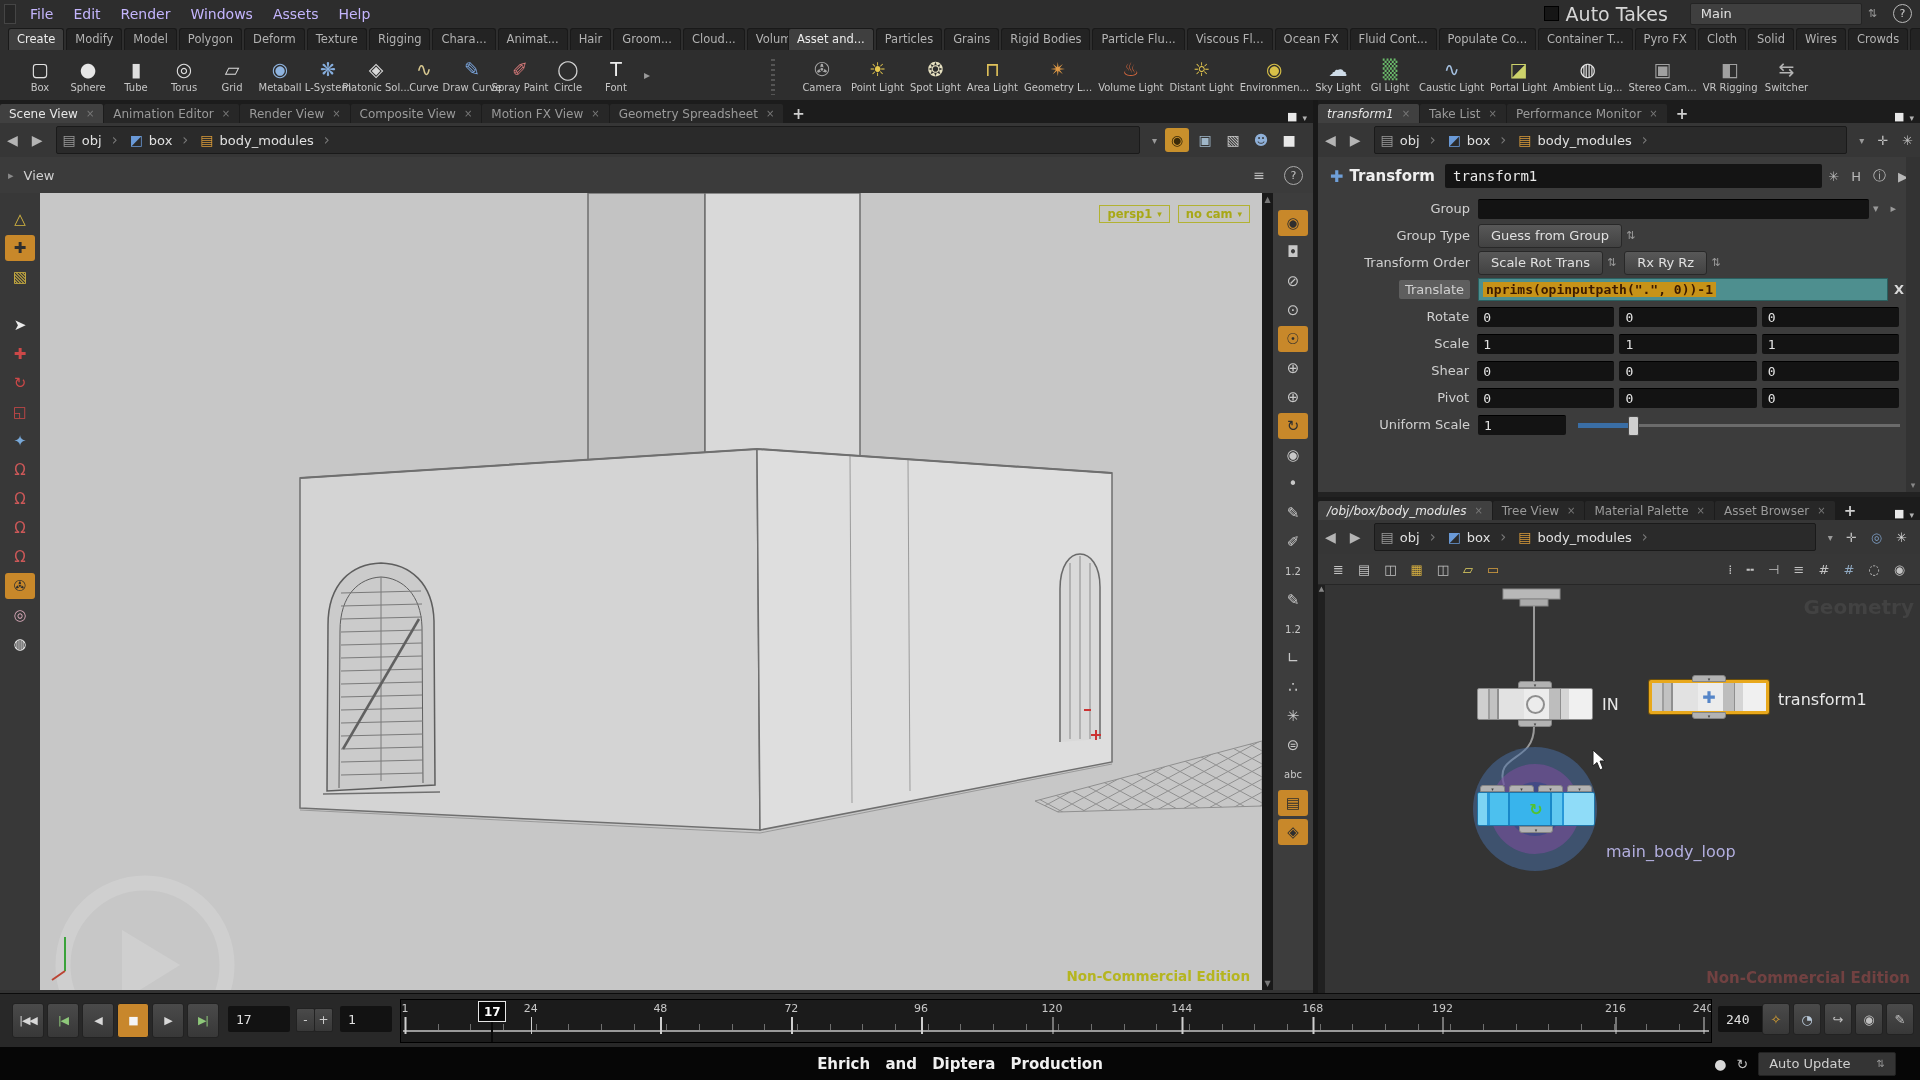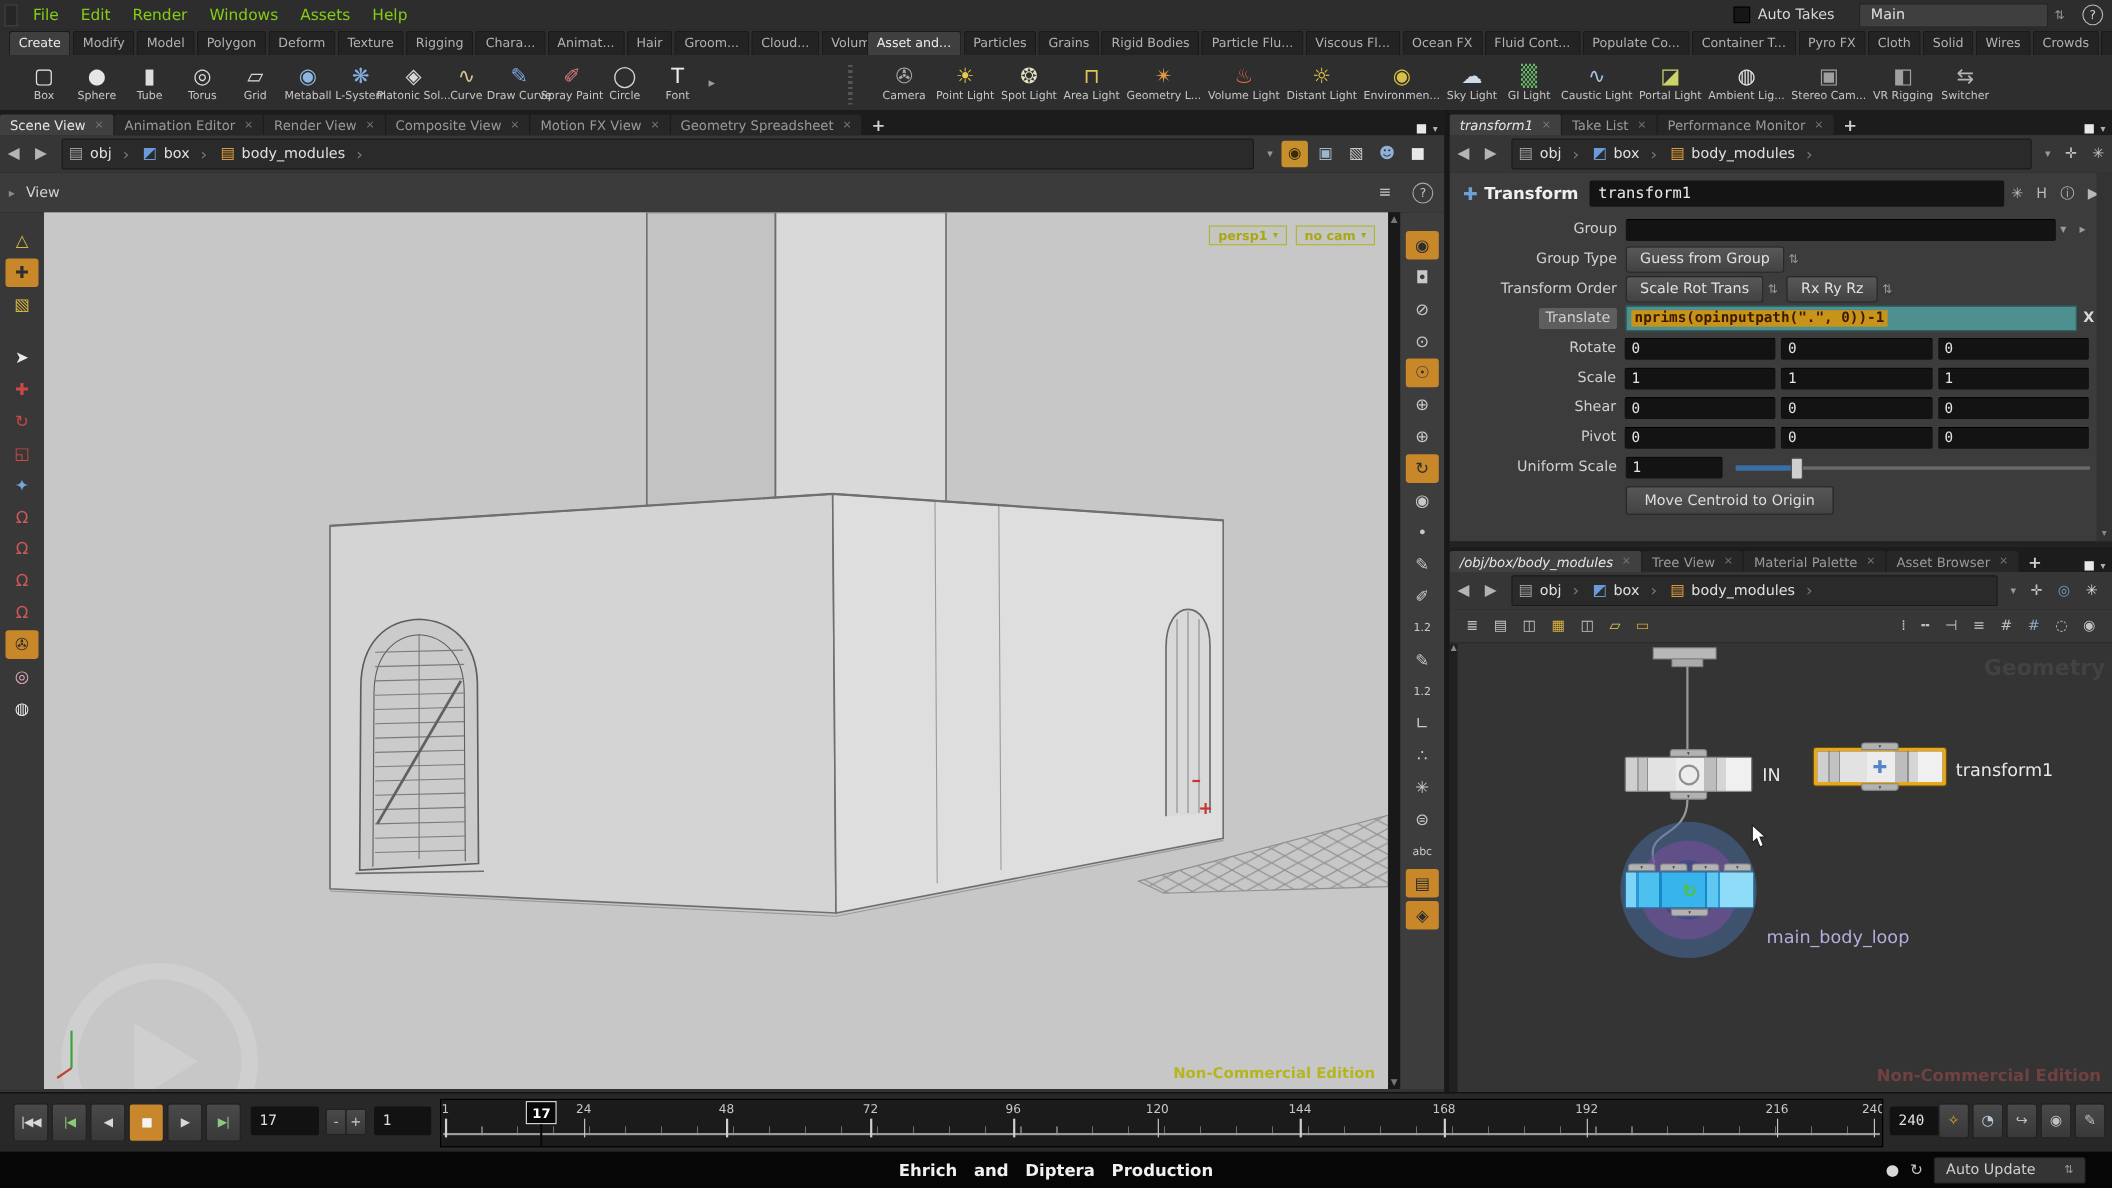--- a/index.html
+++ b/index.html
@@ -4,24 +4,24 @@
 <style>
   html,body{margin:0;padding:0;background:#000;}
   #root{position:relative;width:1920px;height:1080px;overflow:hidden;background:#2c2c2c;
         font-family:"DejaVu Sans",sans-serif;color:#ddd;-webkit-font-smoothing:antialiased;}
   .abs{position:absolute;}
   .row{display:flex;align-items:center;}
 
   
   .menubar{left:0;top:0;width:1920px;height:27px;background:#2d2d2d;border-bottom:1px solid #1d1d1d;display:flex;align-items:center;}
   .grip{width:10px;height:18px;border:1px solid #454545;margin:0 4px;background:#262626;}
-  .menuitem{padding:0 10px;font-size:14px;color:#84cc16;cursor:default;}
+  .menuitem{padding:0 10px;font-size:14px;color:#c4b5fd;cursor:default;}
   .mspacer{flex:1;}
   .chk{width:13px;height:13px;background:#161616;border:1px solid #000;margin-right:7px;}
-  .autotakes{font-size:13px;color:#d6d6d6;margin-right:22px;}
+  .autotakes{font-size:19px;color:#d6d6d6;margin-right:22px;}
   .takebox{width:150px;height:20px;background:#3f3f3f;border:1px solid #242424;border-radius:2px;
            font-size:13px;color:#e0e0e0;display:flex;align-items:center;padding:0 10px;margin-right:6px;}
   .spin{font-size:11px;color:#9a9a9a;margin-right:16px;}
   .helpcirc{width:17px;height:17px;border:1.5px solid #b8b8b8;border-radius:50%;font-size:11px;color:#cfcfcf;
             display:flex;align-items:center;justify-content:center;margin-right:8px;}
 
   
   .shelf{left:0;top:27px;width:1920px;height:73px;background:#2e2e2e;border-bottom:1px solid #1c1c1c;}
   .shelfset{position:absolute;top:0;height:73px;}
   .set-l{left:8px;width:760px;}
@@ -784,23 +784,20 @@
         <div class="pfield" style="width:88px;">
             <span>1</span>
           </div>
         <div class="slider">
           <div class="tr"></div>
             <div class="fill"></div>
             <div class="knob"></div>
         </div>
       </div>
 
-      <div>
-        <div class="centroidbtn">Move Centroid to Origin</div>
-      </div>
     </div>
     <div class="pscroll">
         <span>▾</span>
       </div>
 
     <div class="netdivider"></div>
 
     <div class="nettabs ptabs">
       <div class="row" style="align-items:flex-end;">
 

